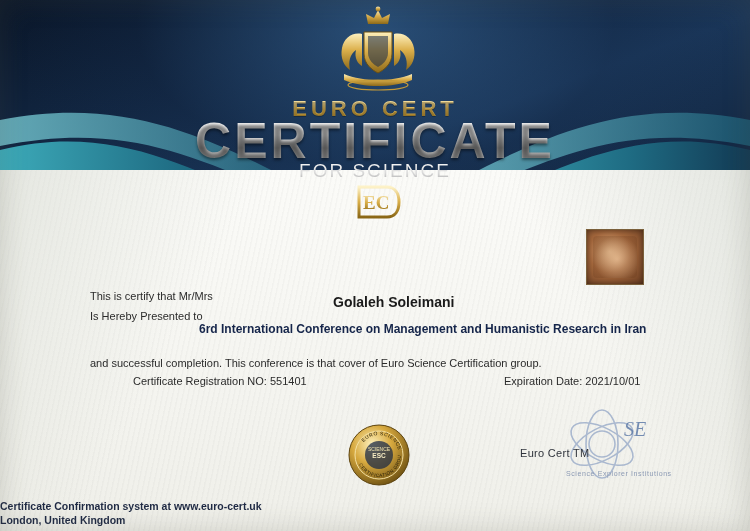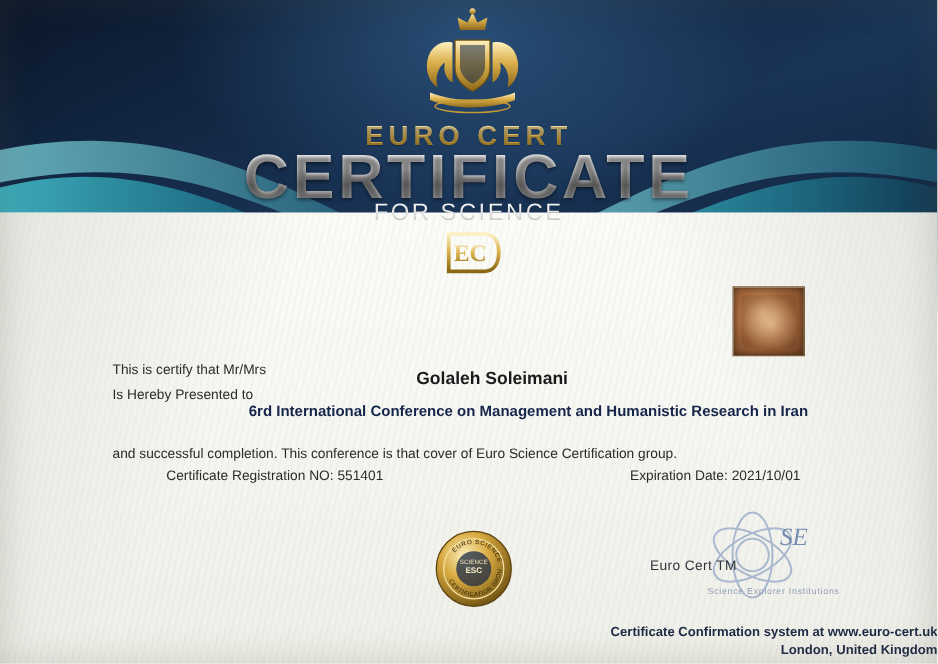--- a/index.html
+++ b/index.html
@@ -194,25 +194,24 @@
     left: 566px; top: 470px;
     font-size: 7px;
     color: #8c9ab4;
     letter-spacing: 0.6px;
   }
 
   
   .footer {
     position: absolute;
     left: 0; right: 0;
-    text-align: right;
+    text-align: left;
     color: #1f2a44;
     font-weight: bold;
     font-size: 10.5px;
-    padding-left: 17px;
   }
   .footer-1 { top: 500px; }
   .footer-2 { top: 514px; }
 </style>
 </head>
 <body>
 
 <div id="certificate">
 
   <div class="bg-base"></div>

